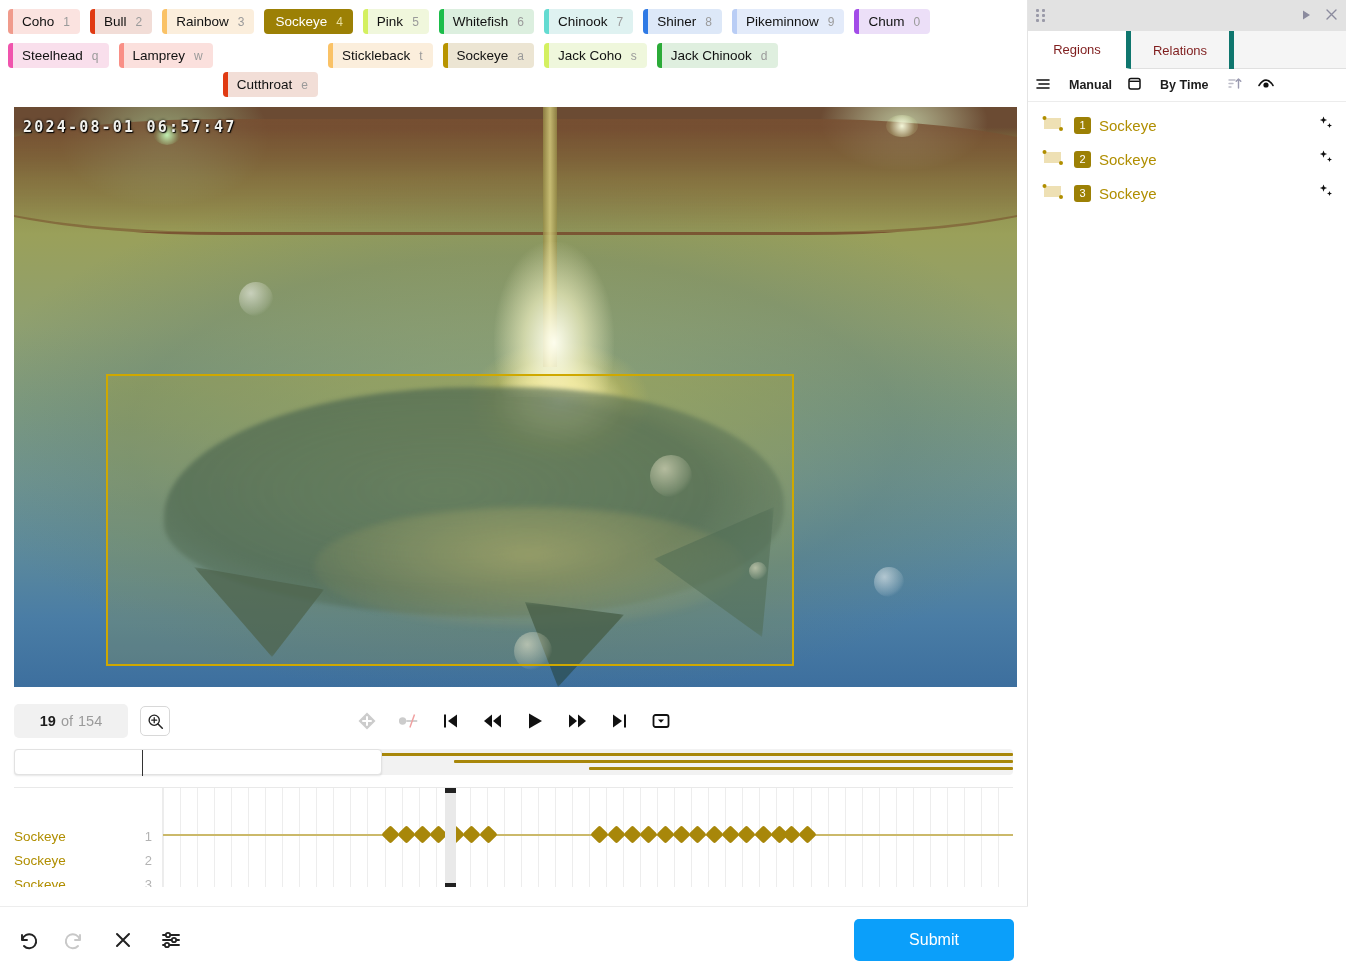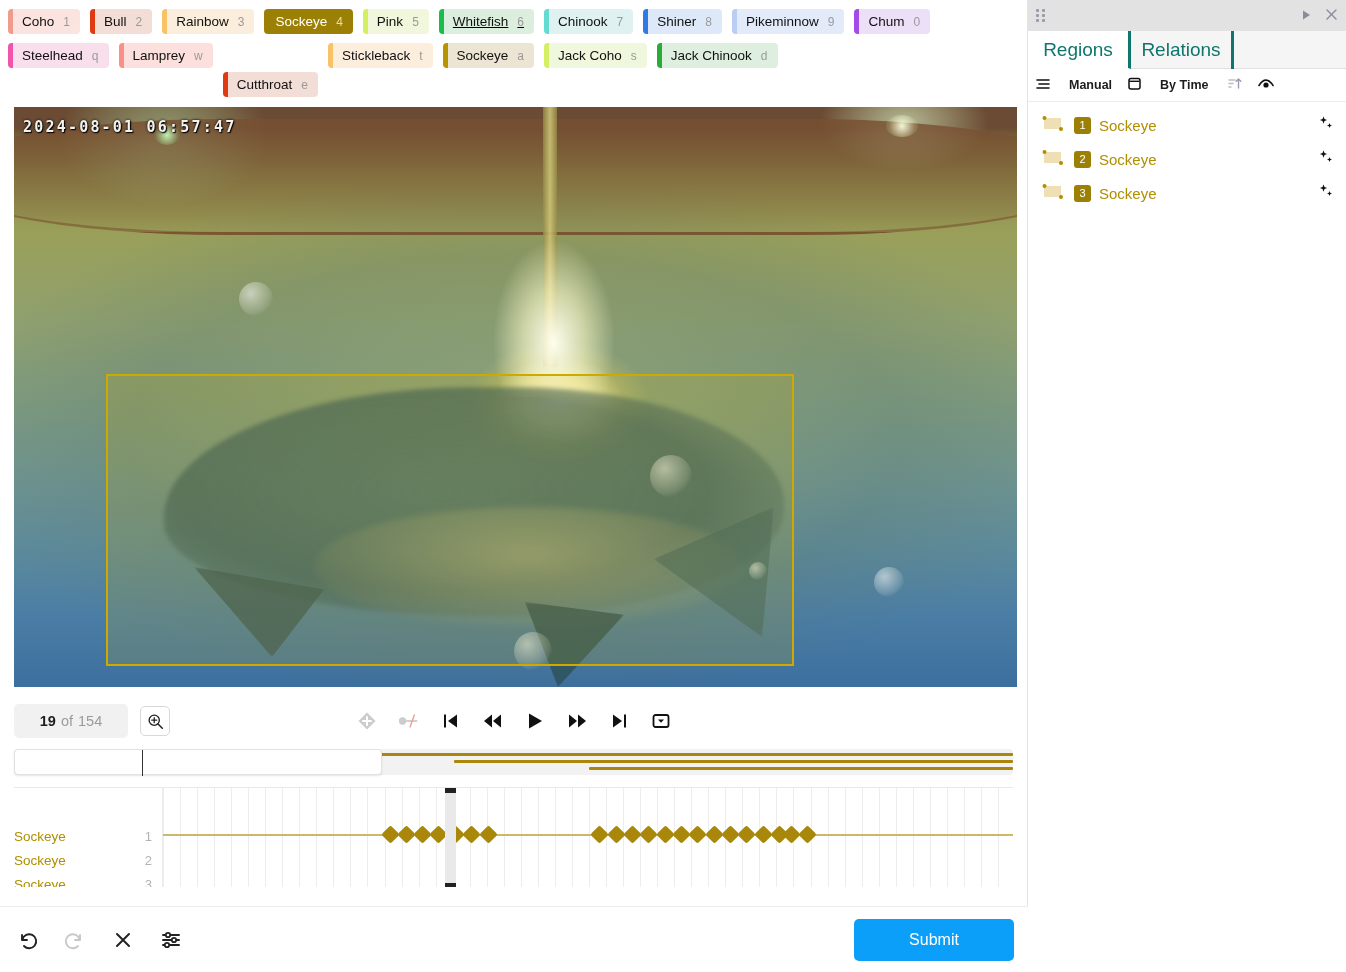--- a/index.html
+++ b/index.html
@@ -210,22 +210,22 @@
     height: 31px; background: #e2e2e2; display: flex; align-items: center;
     padding: 0 8px; position: relative; flex: 0 0 31px;
   }
   .rp-topbar .grip { width: 12px; height: 14px; display: grid;
      grid-template-columns: 3px 3px; grid-template-rows: 3px 3px 3px; gap: 2px 3px; cursor: grab; }
   .rp-topbar .grip i { background: #9a9aa8; border-radius: 1px; display: block; }
   .rp-topbar .right-icons { margin-left: auto; display: flex; align-items: center; gap: 13px; }
   .rp-tabs { display: flex; border-bottom: 1px solid #e0e0e0; background: #f5f5f5; height: 38px; }
   .rp-tab {
     flex: 0 0 103px; display: flex; align-items: center; justify-content: center;
-    font-size: 19px; color: #0f766e; cursor: pointer; height: 38px;
-    border-right: 3px solid #0f766e;
+    font-size: 13px; color: #7f1d1d; cursor: pointer; height: 38px;
+    border-right: 5px solid #0f766e;
   }
   .rp-tab.active { background: #fff; border-bottom: 1px solid #fff;
                    margin-bottom: -1px; font-weight: 400; }
   .rp-toolbar {
     height: 33px; display: flex; align-items: center; gap: 16px;
     padding: 0 8px; border-bottom: 1px solid #ececec; font-size: 12.5px; font-weight: bold; color: #1d1d1d;
   }
   .rp-tool { display: flex; align-items: center; gap: 19px; cursor: pointer; }
   .region-list { padding-top: 6px; }
   .region-item {
@@ -265,21 +265,21 @@
           </div>
           <div class="chip selected" style="background: rgb(156, 128, 5);">
             <span class="ctext">Sockeye</span>
             <span class="chot">4</span>
           </div>
           <div class="chip" style="background: rgb(240, 247, 220);">
             <span class="bar" style="background: rgb(212, 240, 96);"></span>
             <span class="ctext">Pink</span>
             <span class="chot">5</span>
           </div>
-          <div class="chip" style="background: rgb(220, 239, 223); text-decoration: underline;">
+          <div class="chip" style="background: rgb(220, 239, 223);">
             <span class="bar" style="background: rgb(27, 189, 74);"></span>
             <span class="ctext">Whitefish</span>
             <span class="chot">6</span>
           </div>
           <div class="chip" style="background: rgb(223, 242, 241);">
             <span class="bar" style="background: rgb(99, 219, 209);"></span>
             <span class="ctext">Chinook</span>
             <span class="chot">7</span>
           </div>
           <div class="chip" style="background: rgb(221, 232, 248);">

